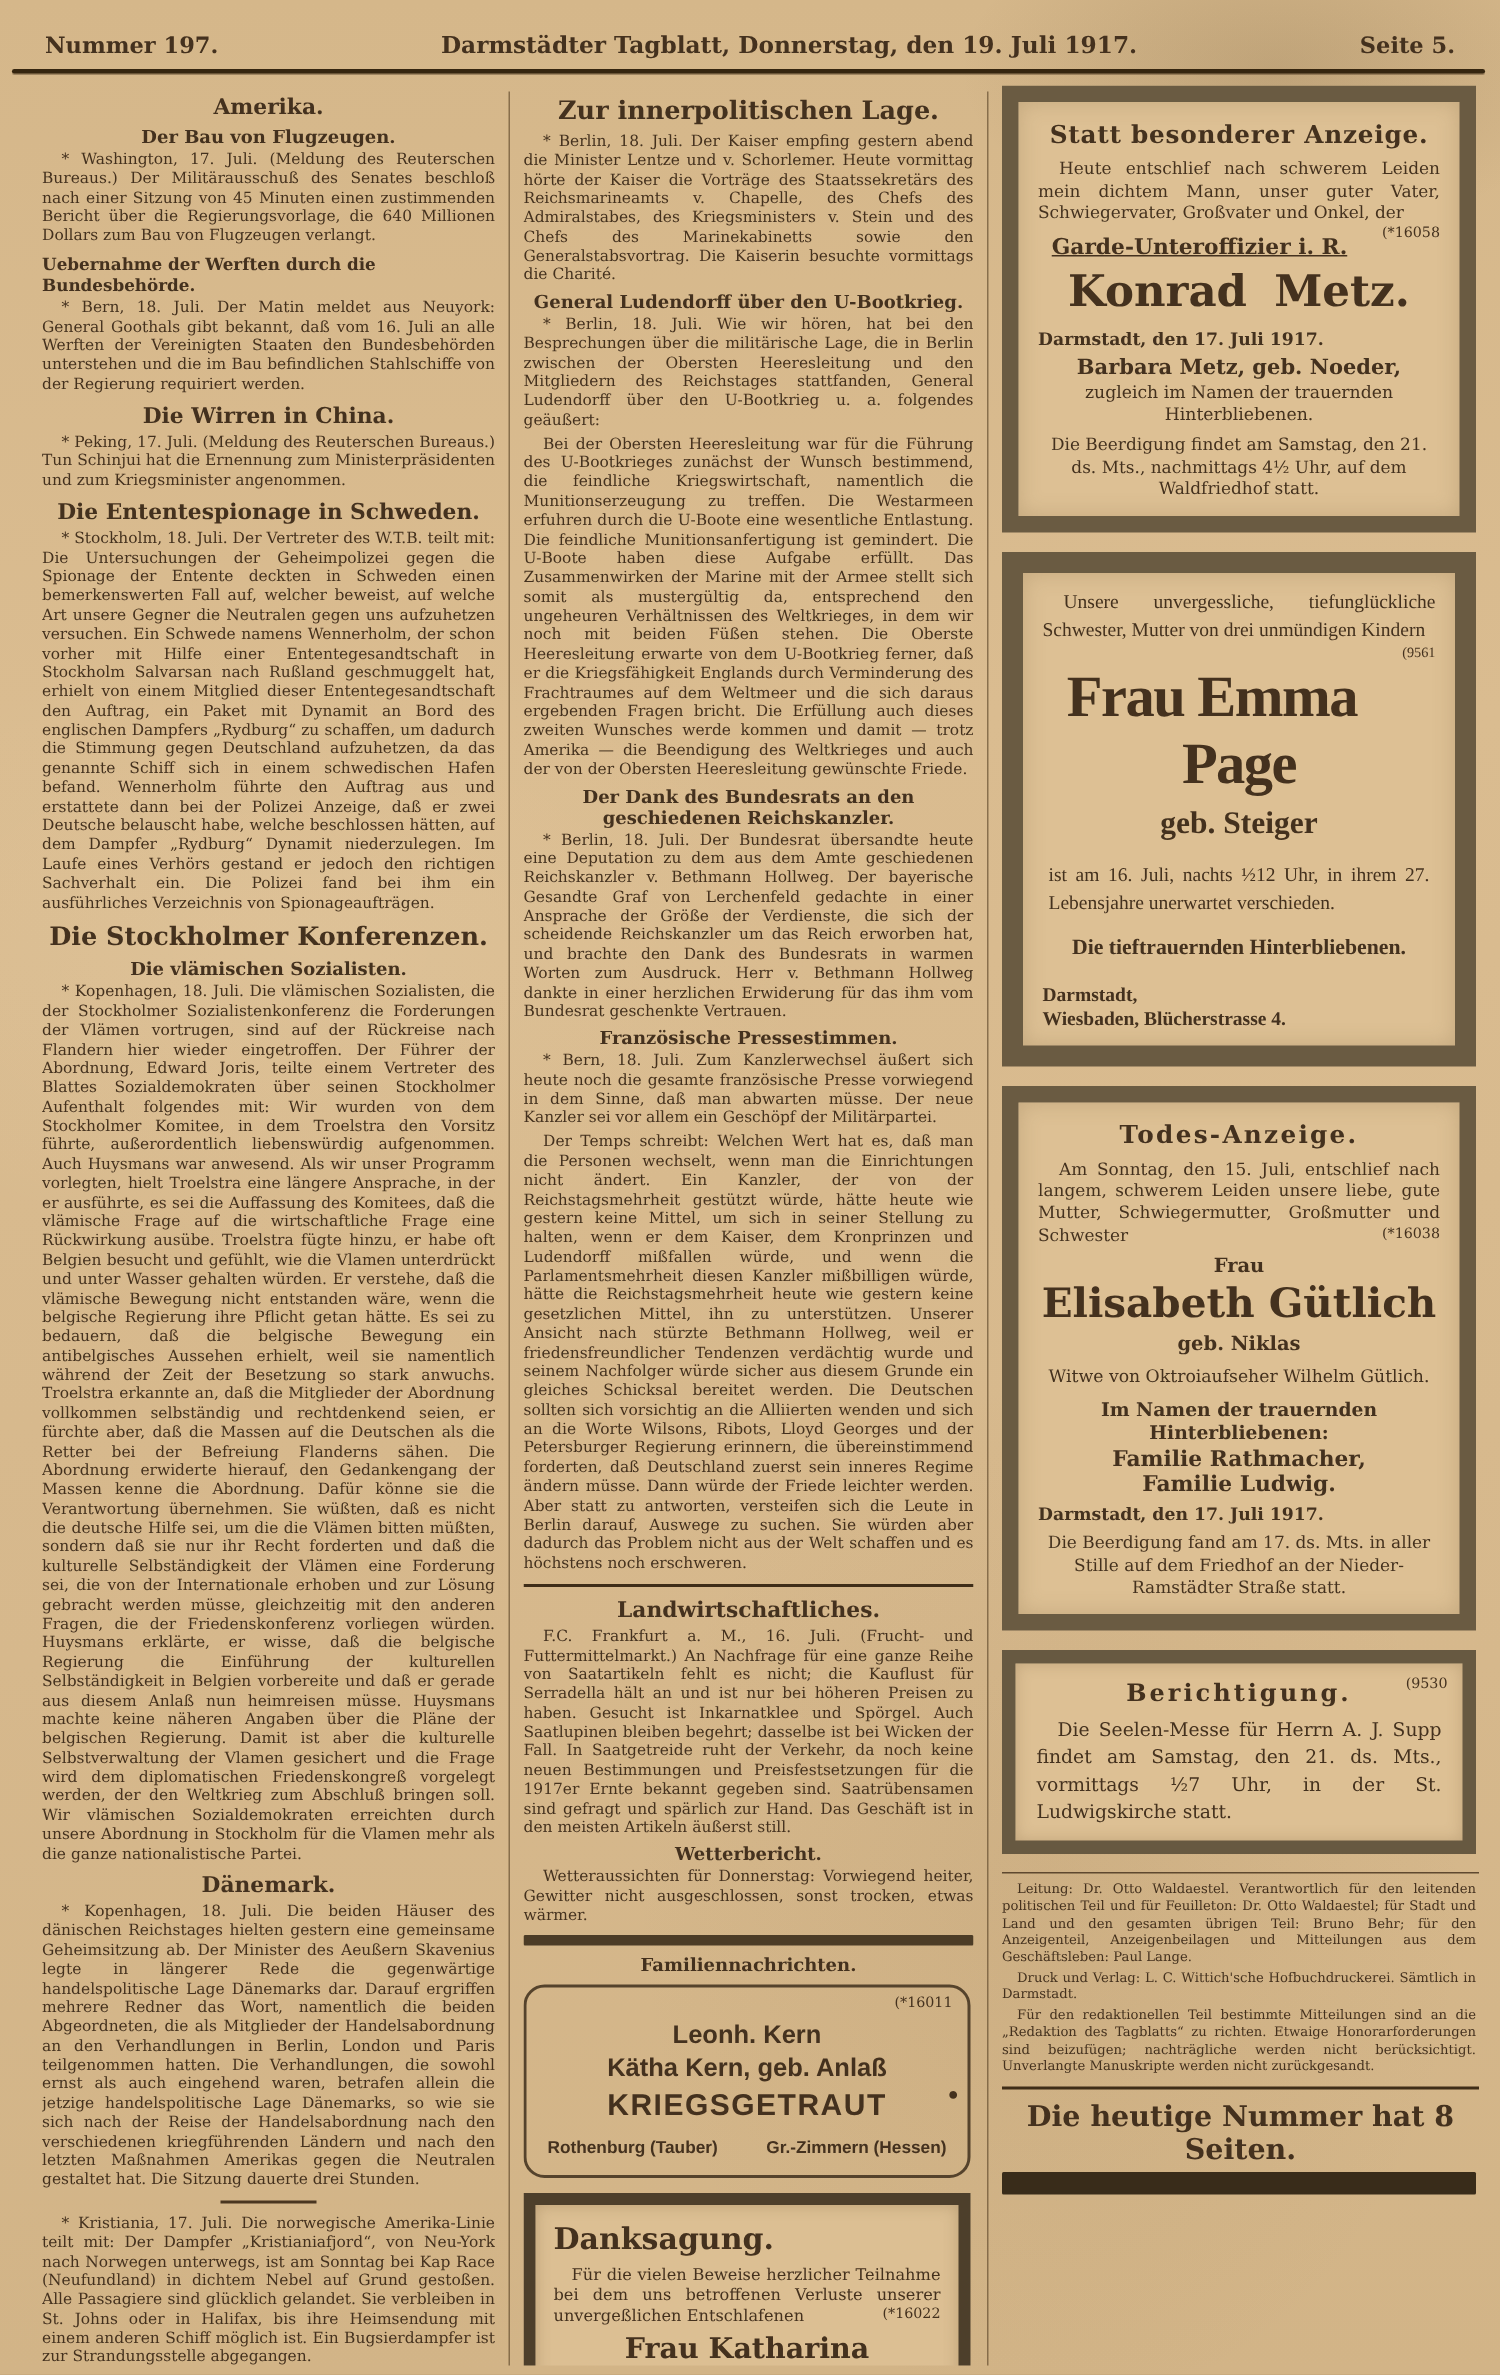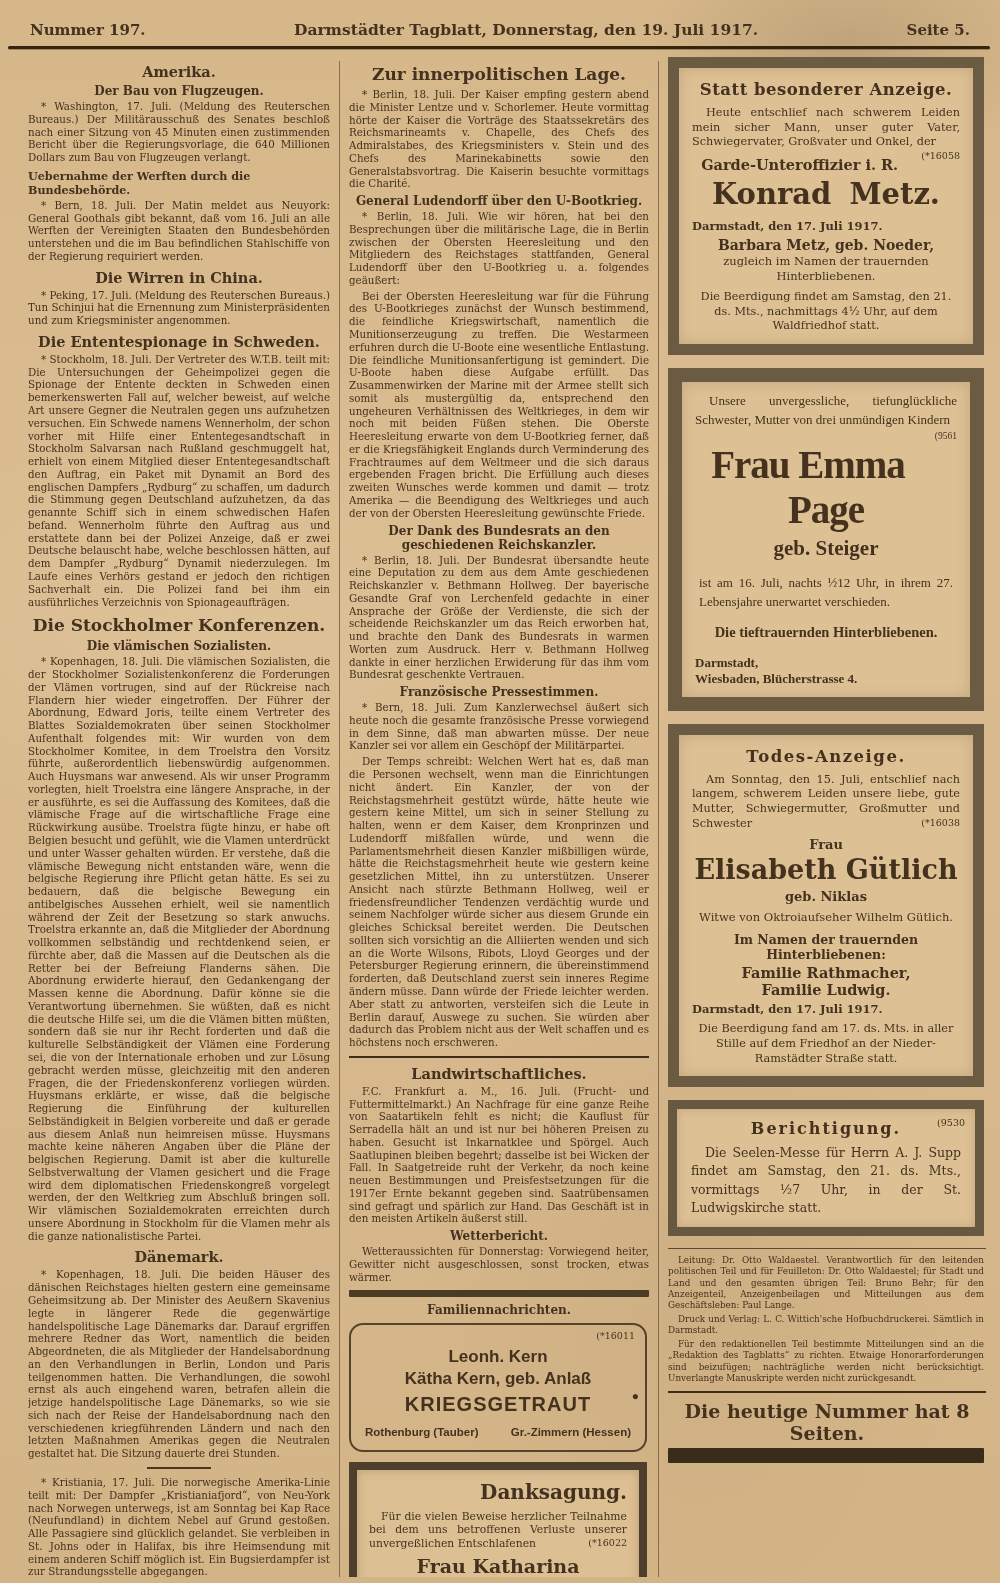--- a/index.html
+++ b/index.html
@@ -30,21 +30,21 @@
   .rule-short{width:64px;height:2px;background:#4a3620;margin:7px auto;}
   .rule-full{height:1px;background:#4a3620;opacity:.85;margin:6px 0;}
   .rule-heavy{height:2px;background:#3f2d18;margin:7px 0;}
   .band-dark{height:7px;background:#4c3c26;margin:6px 0;border-radius:1px;}
   .adno{float:right;font-size:9.5px;font-weight:normal;}
   
   .obit{border:11px solid #6a5b42;background:#ddc094;margin:0 2px 13px 0;padding:10px 13px;
     box-shadow:inset 0 0 14px rgba(120,95,60,.25);}
   .obit-title{font-size:16.5px;font-weight:bold;text-align:center;margin:2px 0 7px;letter-spacing:.5px;}
   .obit-intro{font-size:11.3px;line-height:1.3;text-align:justify;text-indent:14px;margin:0 0 6px;}
-  .obit-rank{font-size:14.5px;font-weight:bold;text-align:center;margin:5px 0 2px;}
+  .obit-rank{font-size:14.5px;font-weight:bold;text-align:center;margin:5px 0 2px;text-decoration:underline;}
   .obit-name{font-size:29px;font-weight:bold;text-align:center;margin:4px 0 8px;word-spacing:8px;}
   .obit-date{font-size:11.5px;font-weight:bold;margin:4px 0;}
   .obit-widow{font-size:14px;font-weight:bold;text-align:center;margin:4px 0 1px;}
   .obit-sub{font-size:11.5px;text-align:center;margin:0 14px 6px;line-height:1.3;}
   .obit-funeral{font-size:11.3px;text-align:center;line-height:1.3;margin:6px 0 0;}
   .roman{font-family:"Liberation Serif",serif;}
   .page-name{font-size:39px;font-weight:bold;text-align:center;margin:12px 0 4px;letter-spacing:-1px;}
   .page-geb{font-size:21px;font-weight:bold;text-align:center;margin:0 0 12px;}
   .page-death{font-size:13px;line-height:1.5;text-align:justify;margin:0 4px 12px;}
   .page-mourners{font-size:14.5px;font-weight:bold;text-align:center;margin:8px 0 14px;}
@@ -60,21 +60,21 @@
     margin:6px 2px 10px 0;font-family:"Liberation Sans",sans-serif;font-weight:bold;text-align:center;}
   .kern-adno{position:absolute;top:5px;right:10px;font-size:9.5px;font-weight:normal;font-family:"DejaVu Serif",serif;}
   .kern-dot{position:absolute;right:6px;top:64px;font-size:12px;}
   .kern-l1{font-size:17px;margin:6px 0 2px;}
   .kern-l2{font-size:17px;margin:0 0 4px;}
   .kern-l3{font-size:20px;letter-spacing:1px;margin:2px 0 10px;}
   .kern-places{display:flex;justify-content:space-between;font-size:11.5px;padding:0 4px;}
   
   .dank-box{border:8px solid #4d3f2b;background:#dcbf93;padding:8px 12px 10px;margin:4px 2px 0 0;
     box-shadow:inset 0 0 10px rgba(110,85,50,.3);}
-  .dank-title{font-size:20px;font-weight:bold;text-align:right;margin:2px 0 6px;}
+  .dank-title{font-size:20px;font-weight:bold;text-align:left;margin:2px 0 6px;}
   .dank-intro{font-size:10.8px;line-height:1.25;text-align:justify;text-indent:12px;margin:0 0 5px;}
   .dank-name{font-size:19px;font-weight:bold;text-align:center;margin:3px 0 0;}
   
   .ber-box{position:relative;border:9px solid #675941;background:#ddc094;padding:10px 14px;margin:0 2px 12px 0;
     box-shadow:inset 0 0 10px rgba(110,85,50,.25);}
   .ber-title{font-size:16px;font-weight:bold;text-align:center;letter-spacing:2px;margin:0 0 6px;}
   .ber-adno{position:absolute;top:8px;right:10px;font-size:9.5px;}
   .ber-text{font-size:12.5px;line-height:1.45;text-align:justify;text-indent:14px;margin:0;}
   
   .imprint{margin:2px 2px 0 0;}
@@ -167,21 +167,21 @@
       </div>
     </section>
 
     <div class="vsep"></div>
 
     <section class="col col-right">
 
       <div class="obit">
         <div class="obit-title">Statt besonderer Anzeige.</div>
         <p class="obit-intro">
-          <span>Heute entschlief nach schwerem Leiden mein sicher Mann, unser guter Vater, Schwiegervater, Großvater und Onkel, der</span>
+          <span>Heute entschlief nach schwerem Leiden mein dichtem Mann, unser guter Vater, Schwiegervater, Großvater und Onkel, der</span>
           <span class="adno">(*16058</span>
         </p>
         <div class="obit-rank">Garde-Unteroffizier i. R.</div>
         <div class="obit-name">Konrad Metz.</div>
         <div class="obit-date">Darmstadt, den 17. Juli 1917.</div>
         <div class="obit-widow">Barbara Metz, geb. Noeder,</div>
         <div class="obit-sub">zugleich im Namen der trauernden Hinterbliebenen.</div>
         <div class="obit-funeral">Die Beerdigung findet am Samstag, den 21. ds. Mts., nachmittags 4½ Uhr, auf dem Waldfriedhof statt.</div>
       </div>
 

